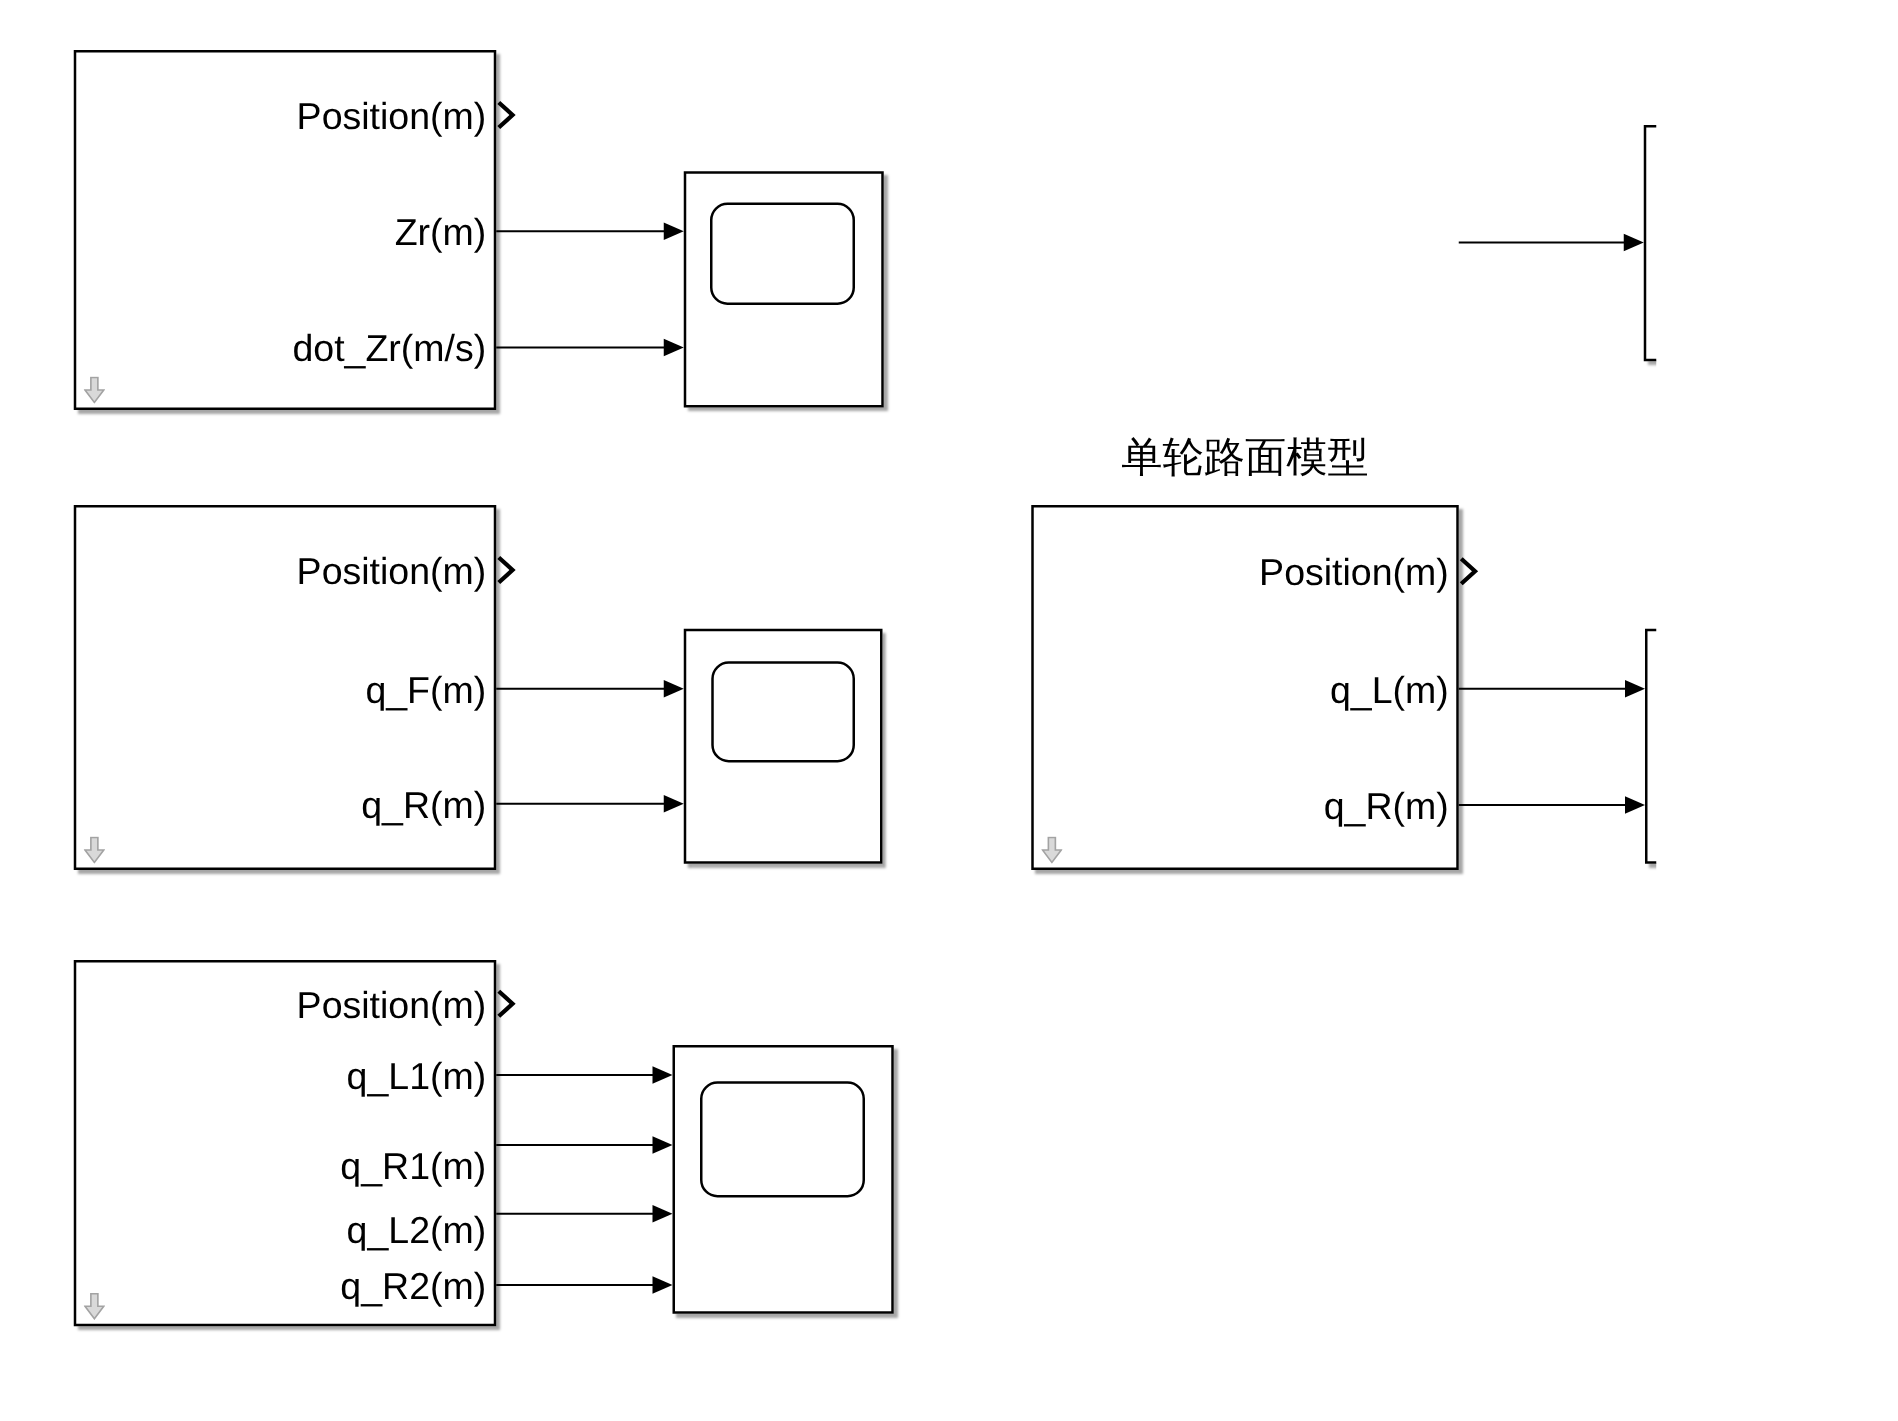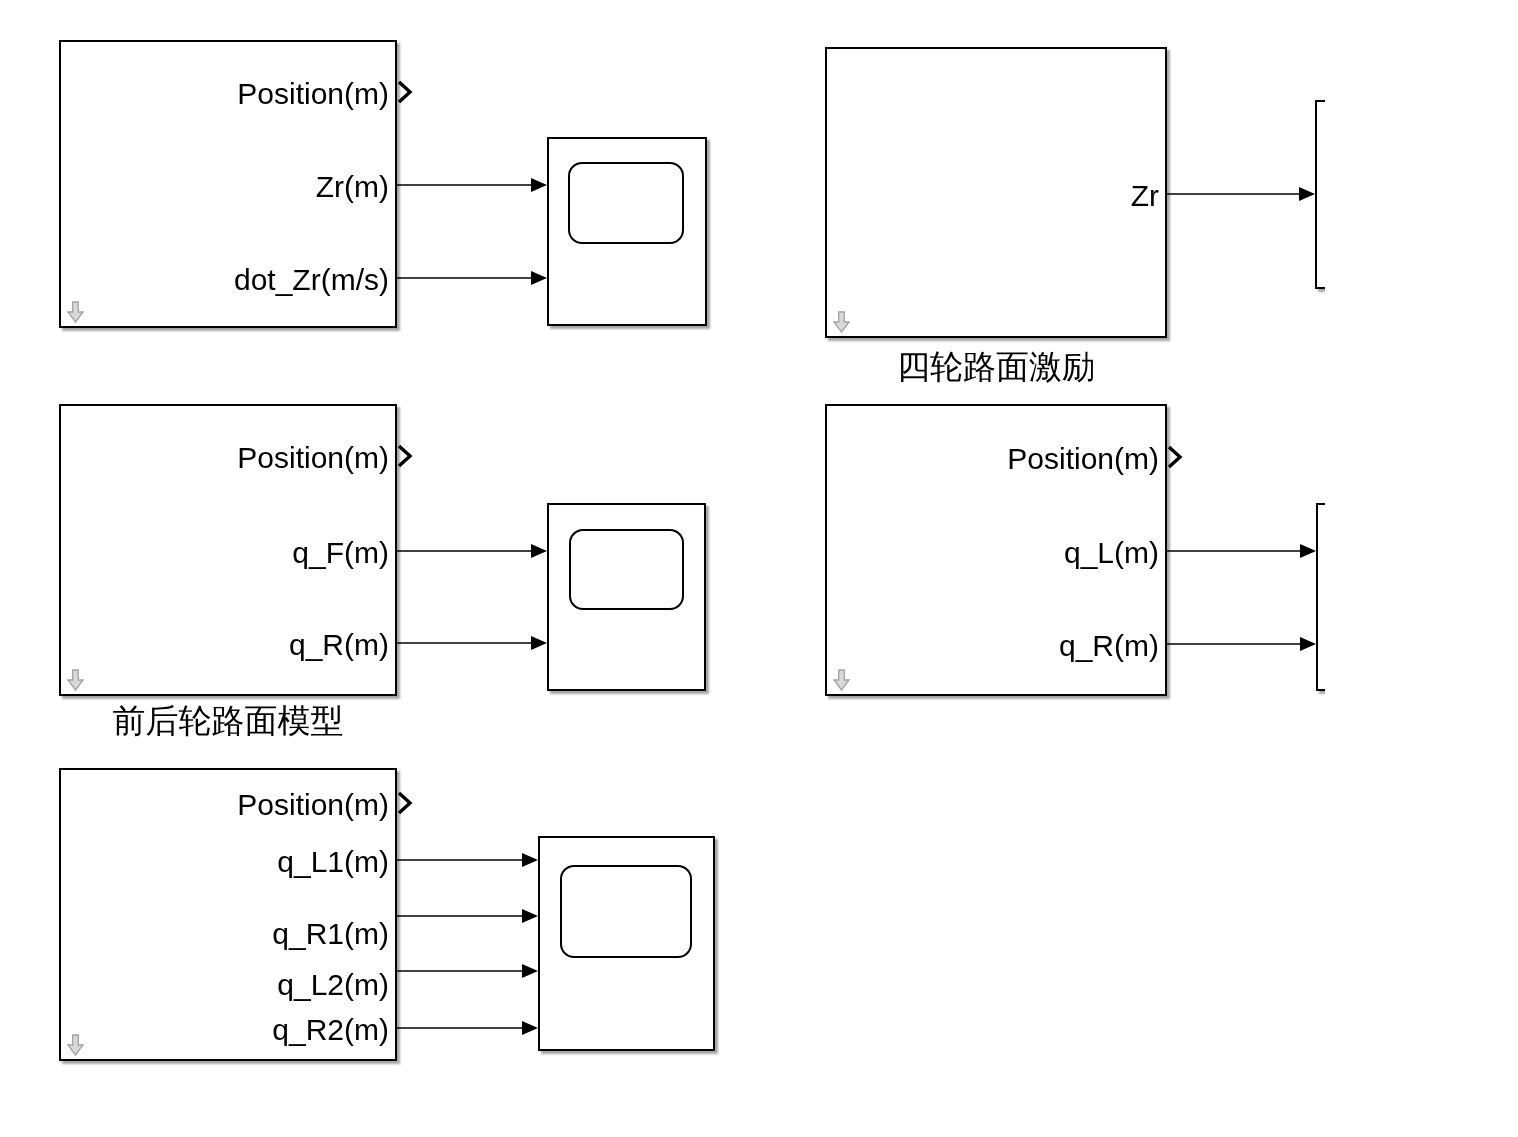--- a/index.html
+++ b/index.html
@@ -69,41 +69,34 @@
     <div class="port-label" data-interactable="false" style="top:238px">dot_Zr(m/s)</div>
     <svg class="link-badge" data-interactable="true" width="17" height="22" viewBox="0 0 17 22">
       <path d="M5.7 1 L11.3 1 L11.3 11 L16 11 L8.5 21 L1 11 L5.7 11 Z" fill="#d9d9d9" stroke="#a3a3a3" stroke-width="1.3"></path>
     </svg>
   </div>
 
   <div class="scope-block" data-interactable="true" style="left:547px;top:137px;width:160px;height:189px">
     <div class="scope-screen" data-interactable="false" style="left:19px;top:23px;width:116px;height:82px"></div>
   </div>
 
-  <div class="sim-block" data-interactable="true" style="left:825px;top:47px;width:342px;height:291px">
-    <div class="port-label" data-interactable="false" style="top:147px">Zr</div>
-    <svg class="link-badge" data-interactable="true" width="17" height="22" viewBox="0 0 17 22">
-      <path d="M5.7 1 L11.3 1 L11.3 11 L16 11 L8.5 21 L1 11 L5.7 11 Z" fill="#d9d9d9" stroke="#a3a3a3" stroke-width="1.3"></path>
-    </svg>
-  </div>
-  <div class="block-caption" data-interactable="true" style="left:825px;top:349px;width:342px">四轮路面激励</div>
+  <div class="block-caption" data-interactable="true" style="left:825px;top:349px;width:342px">单轮路面模型</div>
 
   <div class="scope-block" data-interactable="true" style="left:1315px;top:100px;width:160px;height:189px">
     <div class="scope-screen" data-interactable="false" style="left:20px;top:22px;width:117px;height:84px"></div>
   </div>
 
   <div class="sim-block" data-interactable="true" style="left:59px;top:404px;width:338px;height:292px">
     <div class="port-label" data-interactable="false" style="top:52px">Position(m)</div>
     <div class="port-label" data-interactable="false" style="top:147px">q_F(m)</div>
     <div class="port-label" data-interactable="false" style="top:239px">q_R(m)</div>
     <svg class="link-badge" data-interactable="true" width="17" height="22" viewBox="0 0 17 22">
       <path d="M5.7 1 L11.3 1 L11.3 11 L16 11 L8.5 21 L1 11 L5.7 11 Z" fill="#d9d9d9" stroke="#a3a3a3" stroke-width="1.3"></path>
     </svg>
   </div>
-  <div class="block-caption" data-interactable="true" style="left:59px;top:703px;width:338px">前后轮路面模型</div>
 
   <div class="scope-block" data-interactable="true" style="left:547px;top:503px;width:159px;height:188px">
     <div class="scope-screen" data-interactable="false" style="left:20px;top:24px;width:115px;height:81px"></div>
   </div>
 
   <div class="sim-block" data-interactable="true" style="left:825px;top:404px;width:342px;height:292px">
     <div class="port-label" data-interactable="false" style="top:53px">Position(m)</div>
     <div class="port-label" data-interactable="false" style="top:147px">q_L(m)</div>
     <div class="port-label" data-interactable="false" style="top:240px">q_R(m)</div>
     <svg class="link-badge" data-interactable="true" width="17" height="22" viewBox="0 0 17 22">

